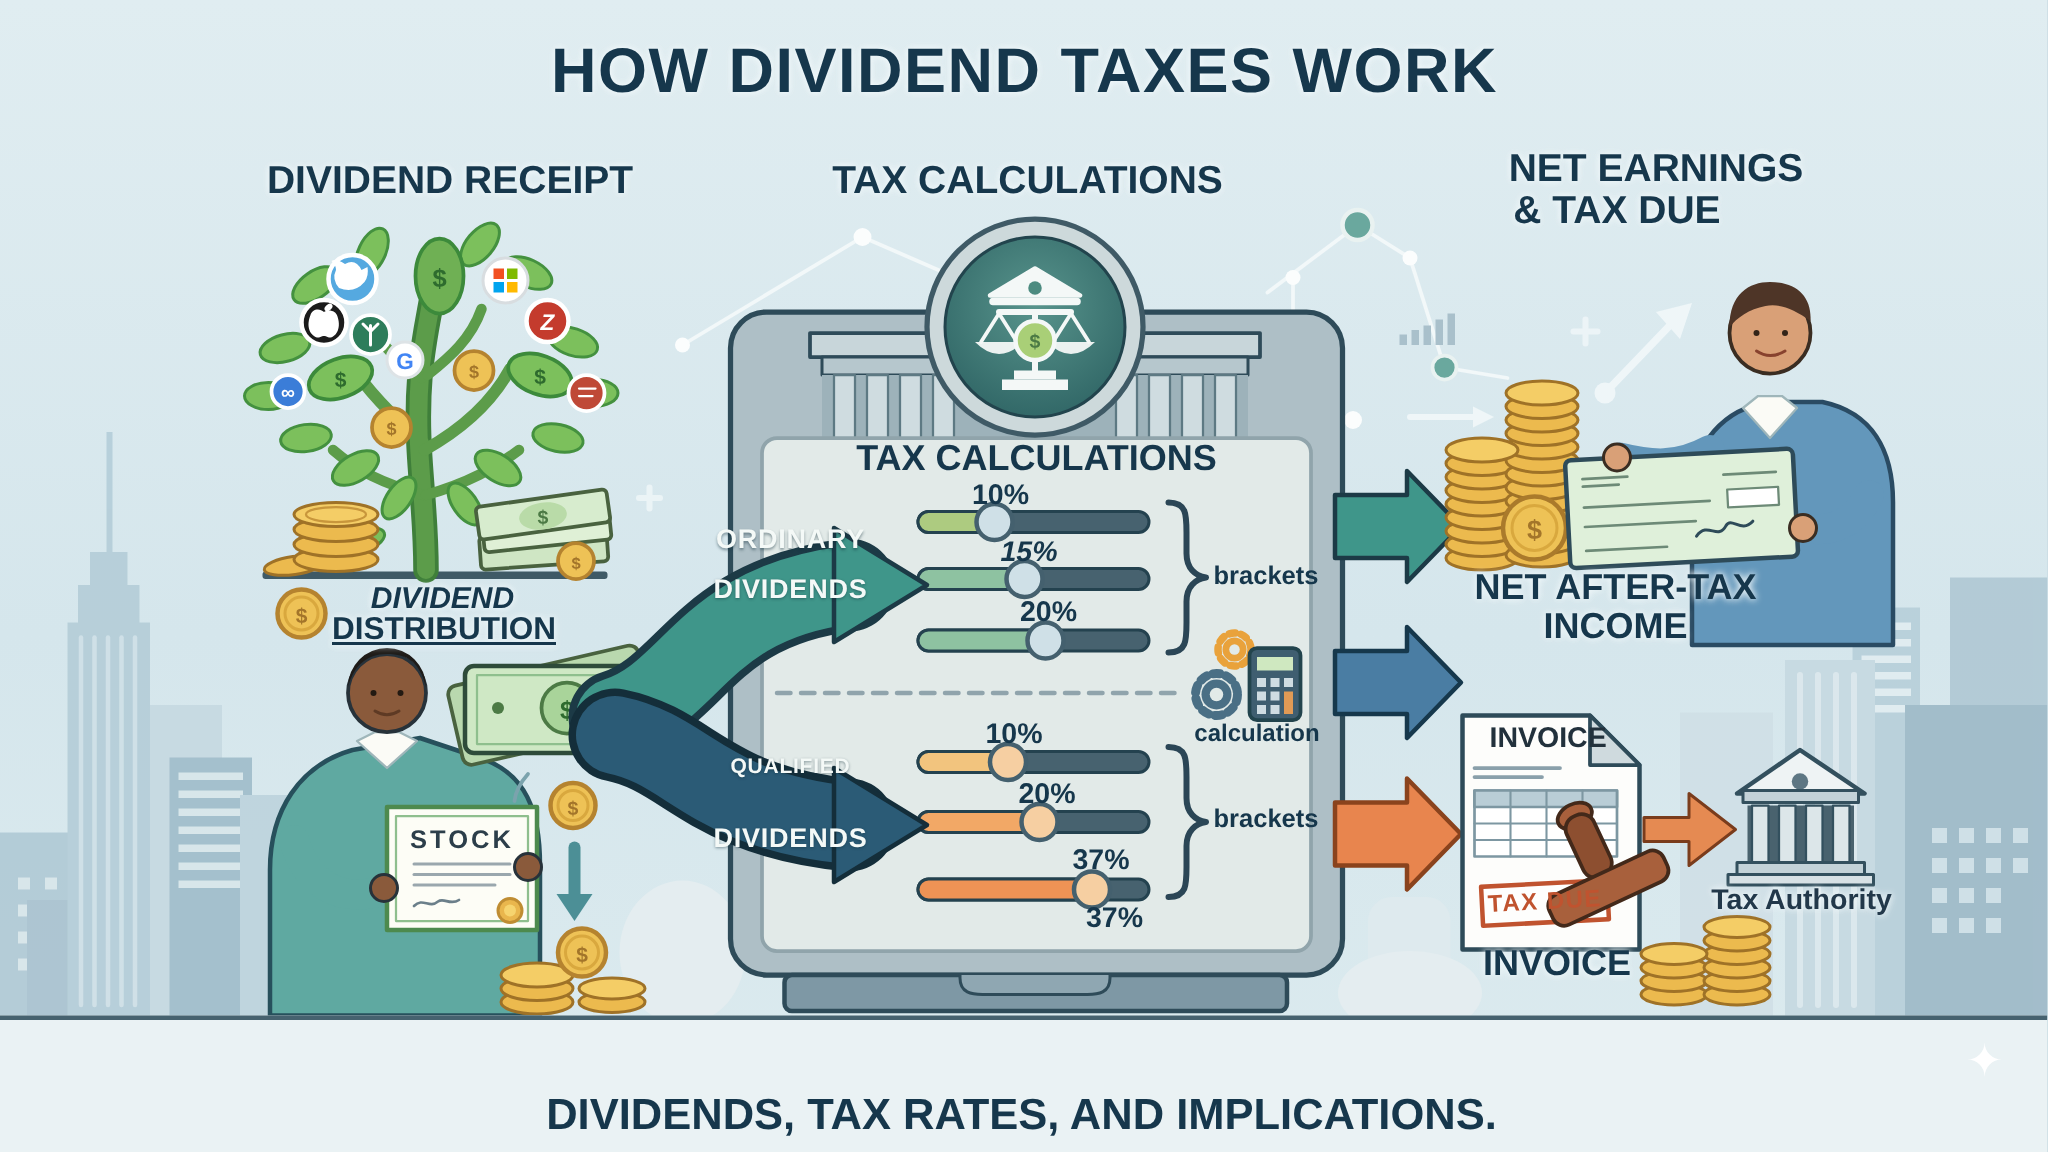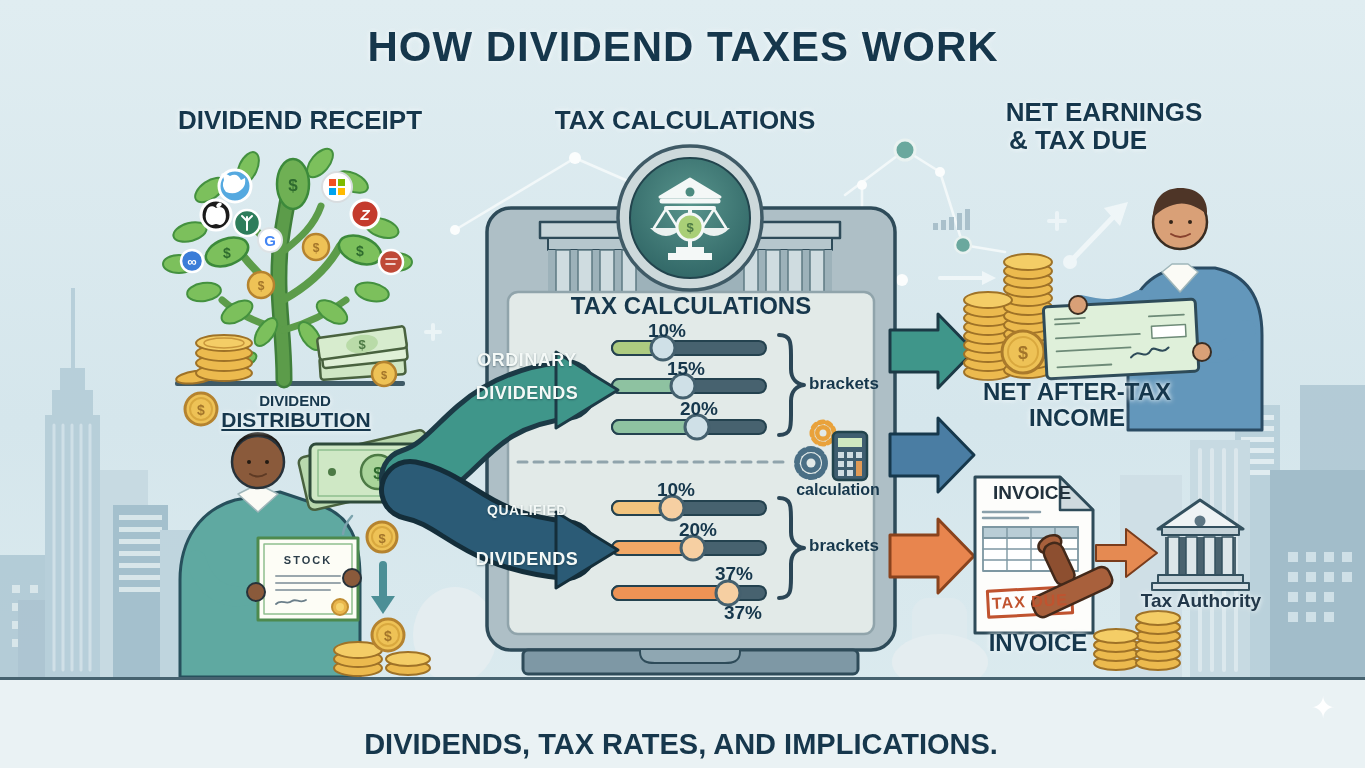--- a/index.html
+++ b/index.html
@@ -552,29 +552,29 @@
 
 <div class="strip"></div>
 
 <div class="t halo" style="left:300px;top:120px;font-size:26px;">DIVIDEND RECEIPT</div>
 
 <div class="t halo" style="left:683px;top:47px;font-size:42px;letter-spacing:1px;">HOW DIVIDEND TAXES WORK</div>
 <div class="t halo" style="left:685px;top:120px;font-size:26px;">TAX CALCULATIONS</div>
 <div class="t halo" style="left:1104px;top:112px;font-size:26px;">NET EARNINGS</div>
 <div class="t halo" style="left:1078px;top:140px;font-size:26px;text-align:right;">&amp; TAX DUE</div>
 
-<div class="t halo" style="left:295px;top:400px;font-size:15px;">DIVIDEND</div>
+<div class="t halo" style="left:295px;top:400px;font-size:20px;font-style:italic;">DIVIDEND</div>
 <div class="t halo" style="left:296px;top:420px;font-size:21px;text-decoration:underline;">DISTRIBUTION</div>
 
-<div class="t" style="left:308px;top:560px;font-size:11px;letter-spacing:2px;color:#2c3e4a;">STOCK</div>
+<div class="t" style="left:308px;top:560px;font-size:17px;letter-spacing:2px;color:#2c3e4a;">STOCK</div>
 
 <div class="t" style="left:691px;top:306px;font-size:24px;">TAX CALCULATIONS</div>
 
 <div class="t" style="left:667px;top:331px;font-size:19px;">10%</div>
-<div class="t" style="left:686px;top:369px;font-size:19px;">15%</div>
+<div class="t" style="left:686px;top:369px;font-size:19px;font-style:italic;">15%</div>
 <div class="t" style="left:699px;top:409px;font-size:19px;">20%</div>
 <div class="t" style="left:844px;top:384px;font-size:17px;">brackets</div>
 
 <div class="t" style="left:676px;top:490px;font-size:19px;">10%</div>
 <div class="t" style="left:698px;top:530px;font-size:19px;">20%</div>
 <div class="t" style="left:734px;top:574px;font-size:19px;">37%</div>
 <div class="t" style="left:743px;top:613px;font-size:19px;">37%</div>
 <div class="t" style="left:844px;top:546px;font-size:17px;">brackets</div>
 
 <div class="t" style="left:838px;top:490px;font-size:16px;">calculation</div>

